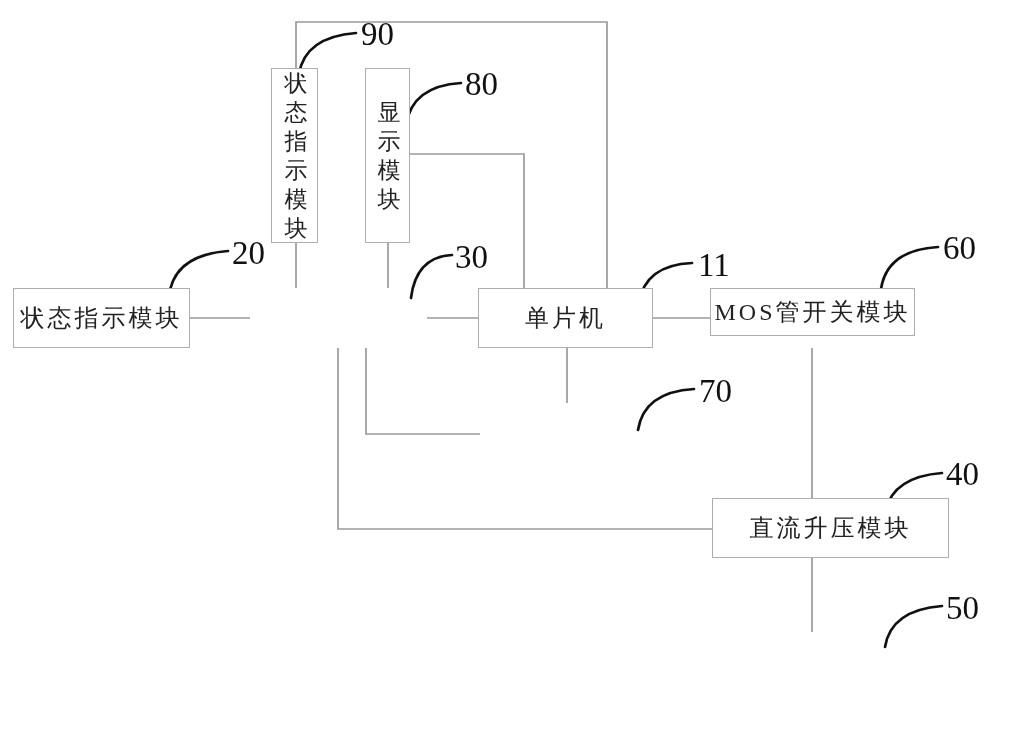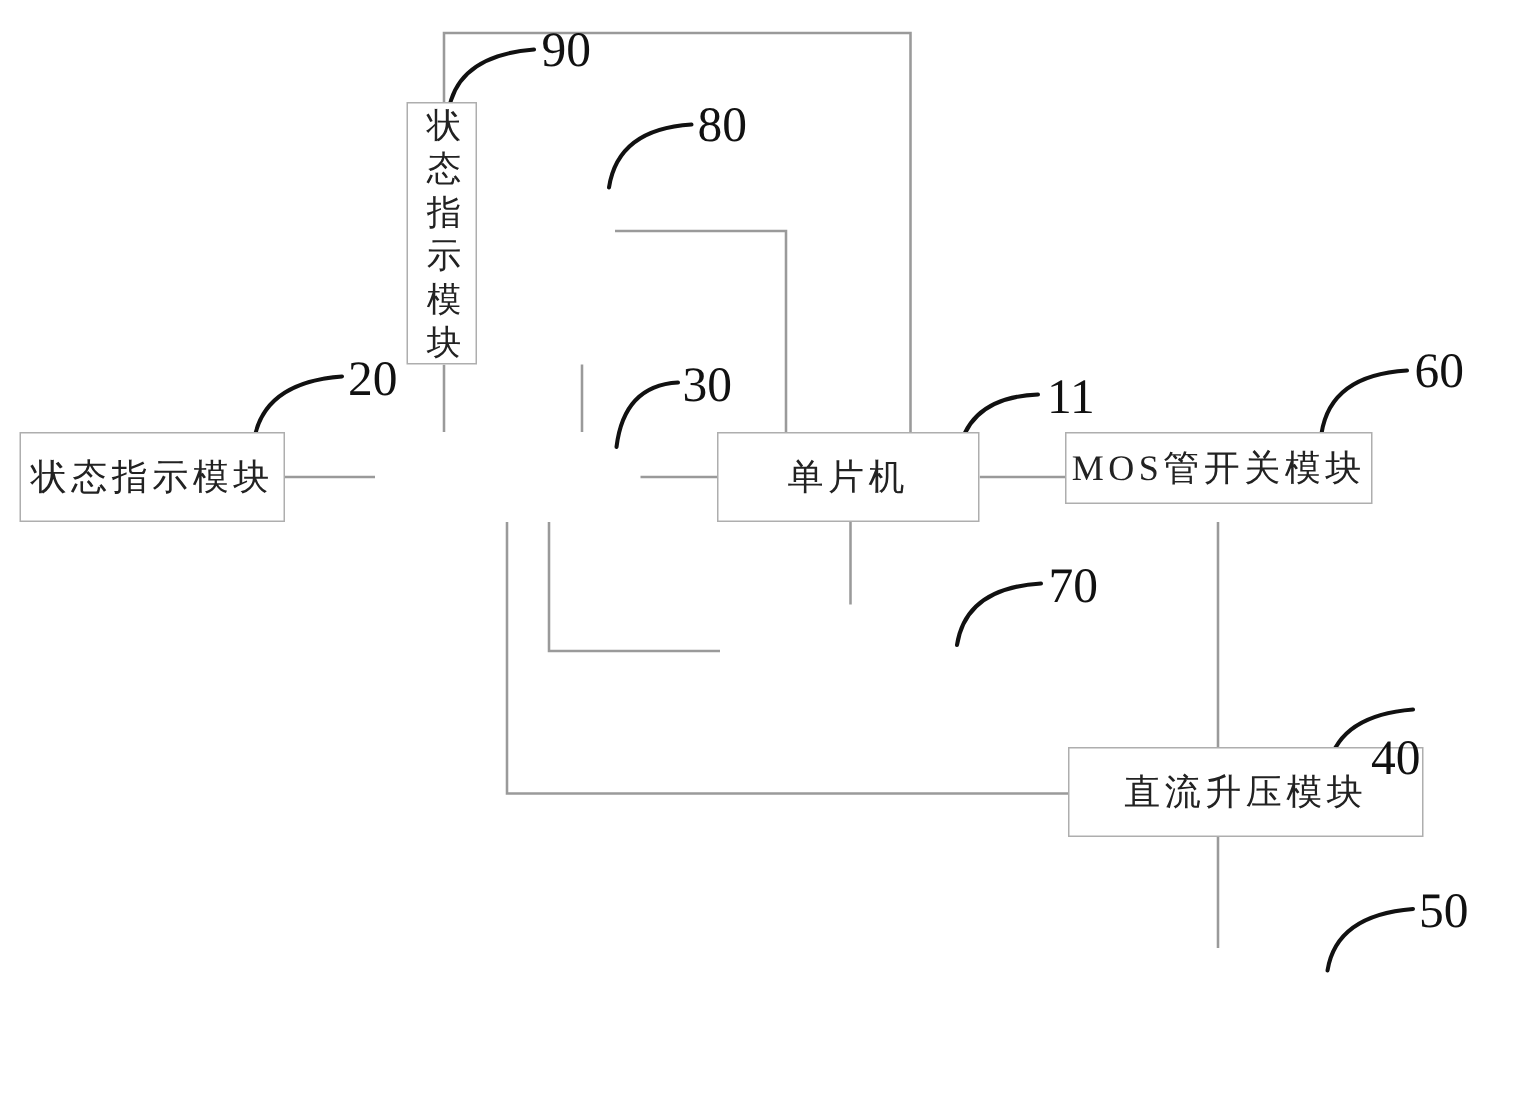--- a/index.html
+++ b/index.html
@@ -100,30 +100,33 @@
   </div>
 
   <div class="block" style="left:710px; top:288px; width:205px; height:48px;">
     <span class="lbl">MOS管开关模块</span>
   </div>
 
   <div class="block vert" style="left:271px; top:68px; width:47px; height:175px;">
     <span class="lbl">状态指示模块</span>
   </div>
 
+  <div class="block vert" style="left:365px; top:68px; width:45px; height:175px;">
+    <span class="lbl">显示模块</span>
+  </div>
 
 
   <div class="block" style="left:712px; top:498px; width:237px; height:60px;">
     <span class="lbl">直流升压模块</span>
   </div>
 
 
   <div class="refnum" style="left:361px; top:21px;">90</div>
   <div class="refnum" style="left:465px; top:71px;">80</div>
   <div class="refnum" style="left:232px; top:240px;">20</div>
   <div class="refnum" style="left:455px; top:244px;">30</div>
   <div class="refnum" style="left:698px; top:252px;">11</div>
   <div class="refnum" style="left:943px; top:235px;">60</div>
   <div class="refnum" style="left:699px; top:378px;">70</div>
-  <div class="refnum" style="left:914px; top:461px;margin-top:32px;">40</div>
+  <div class="refnum" style="left:946px; top:461px;">40</div>
   <div class="refnum" style="left:946px; top:595px;">50</div>
 
 </div>
 
 </body></html>

